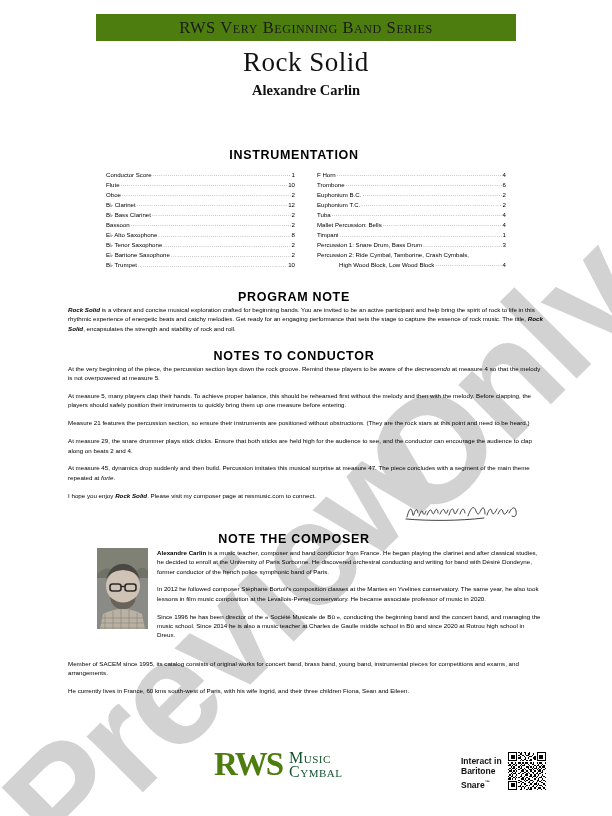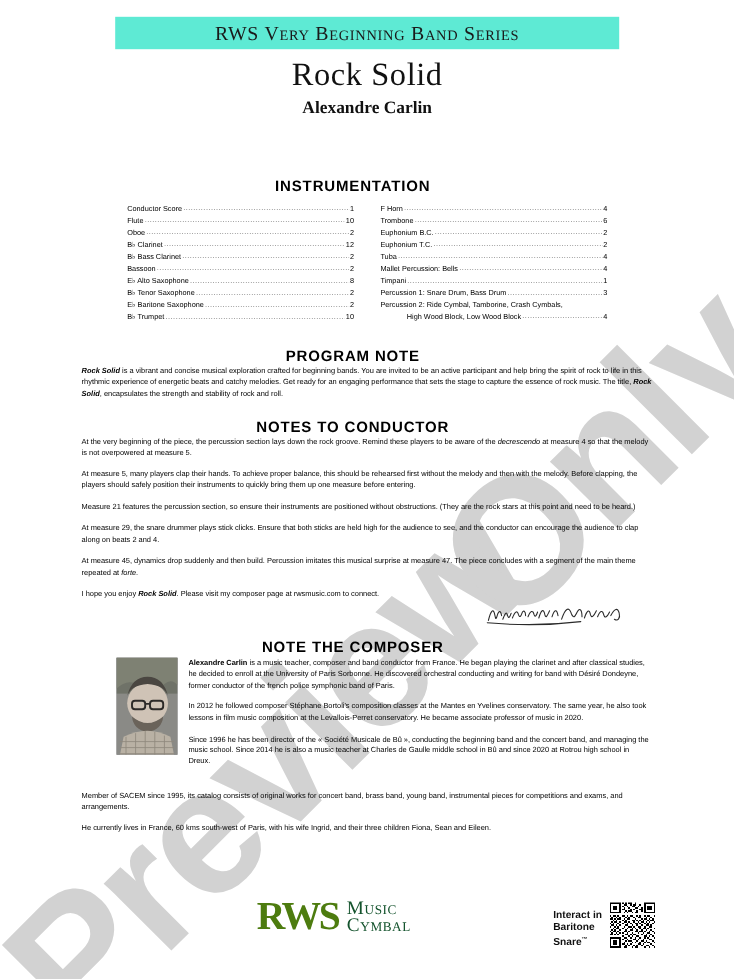--- a/index.html
+++ b/index.html
@@ -44,21 +44,21 @@
     width: 612px;
     height: 816px;
   }
 
   .series-band {
     position: absolute;
     left: 96px;
     top: 14px;
     width: 420px;
     height: 27px;
-    background: #5eead4;
+    background: #4d7c0f;
     display: flex;
     align-items: center;
     justify-content: center;
   }
   .series-band span {
     font-family: "Liberation Serif", serif;
     font-size: 16.5px;
     color: #1a1a1a;
     letter-spacing: 0.6px;
     font-variant: small-caps;

